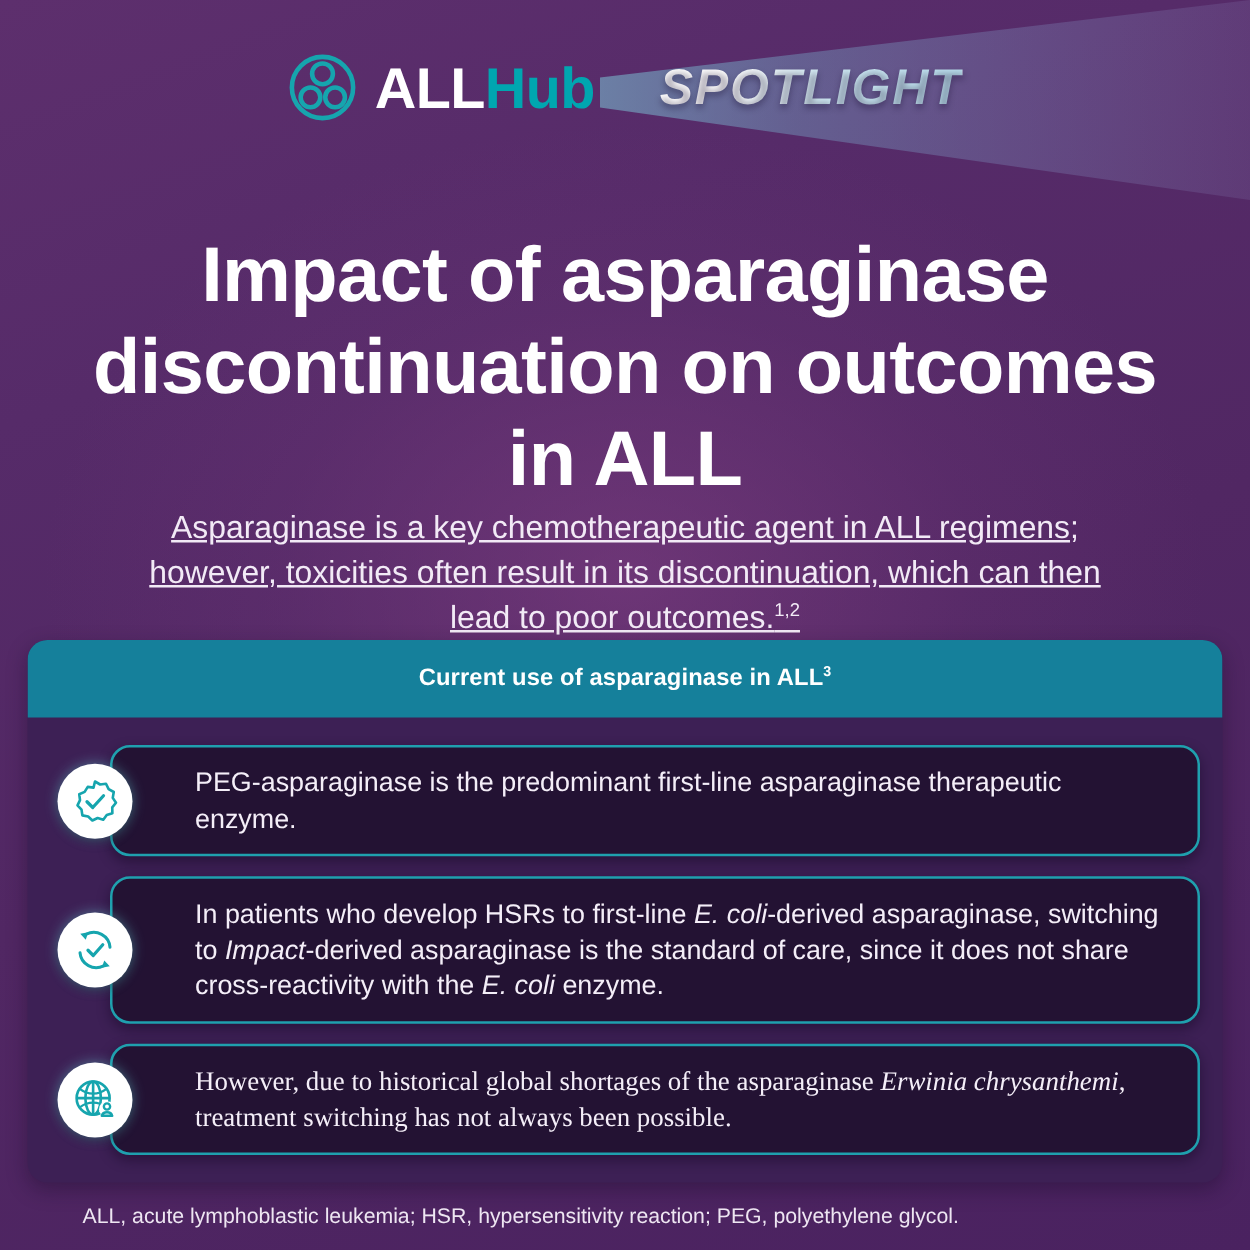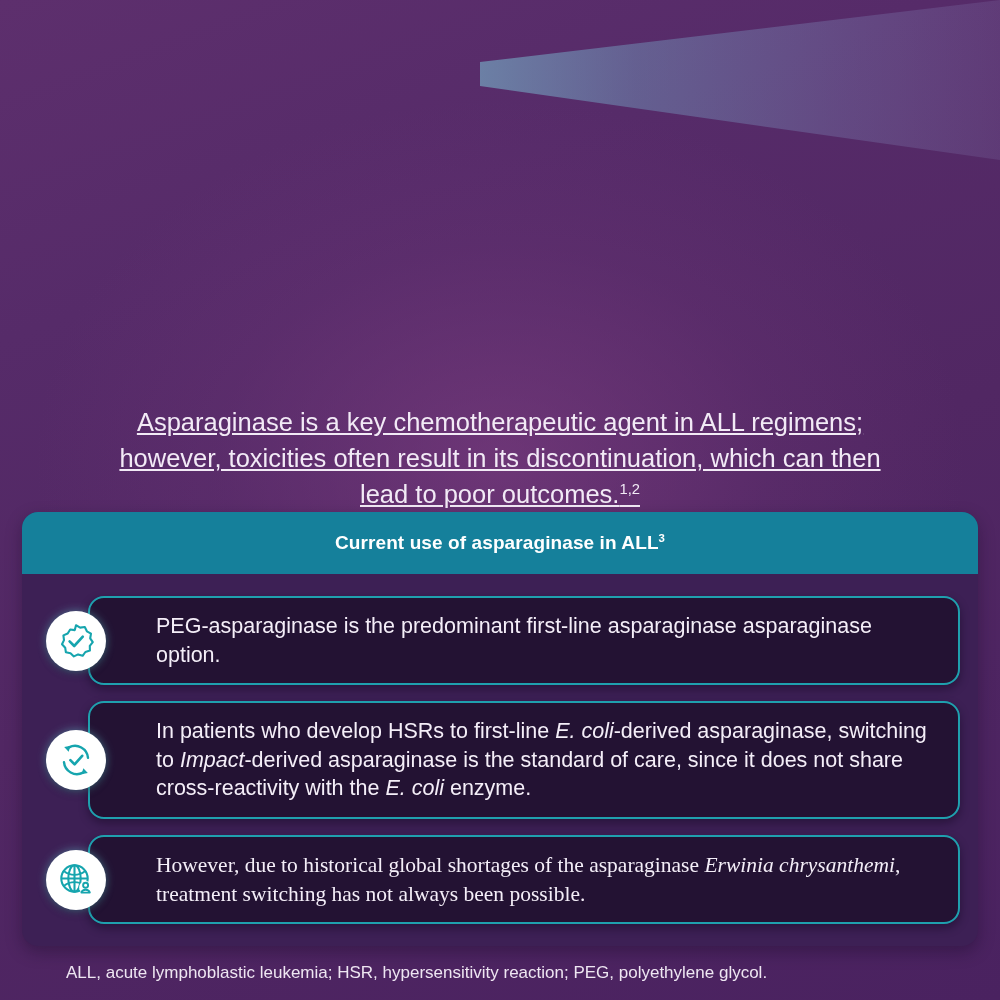--- a/index.html
+++ b/index.html
@@ -221,41 +221,52 @@
       <linearGradient id="beamGrad" x1="0" y1="0" x2="1" y2="0">
         <stop offset="0%" stop-color="#7fd3e0" stop-opacity="0.50"></stop>
         <stop offset="30%" stop-color="#7ec4dd" stop-opacity="0.34"></stop>
         <stop offset="70%" stop-color="#93b6e0" stop-opacity="0.22"></stop>
         <stop offset="100%" stop-color="#a9b8e8" stop-opacity="0.12"></stop>
       </linearGradient>
     </defs>
     <polygon points="480,62 1000,0 1000,160 480,86" fill="url(#beamGrad)"></polygon>
   </svg>
 
-
+  <div class="header">
+    <svg class="logo-mark" viewBox="0 0 64 64">
+      <circle cx="32" cy="32" r="28" fill="none" stroke="#16A5AE" stroke-width="4.2"></circle>
+      <circle cx="32" cy="19.5" r="9.5" fill="none" stroke="#16A5AE" stroke-width="4.2"></circle>
+      <circle cx="21" cy="41" r="9" fill="none" stroke="#16A5AE" stroke-width="4.2"></circle>
+      <circle cx="43.5" cy="41" r="9" fill="none" stroke="#16A5AE" stroke-width="4.2"></circle>
+    </svg>
+    <div class="logo-text"><span class="logo-all">ALL</span><span class="logo-hub">Hub</span></div>
+    <div class="spotlight-word">SPOTLIGHT</div>
+  </div>
+
+  <h1 class="title">Impact of asparaginase discontinuation on outcomes in ALL</h1>
 
   <p class="subtitle">
     <span>Asparaginase is a key chemotherapeutic agent in ALL regimens; however, toxicities often result in its discontinuation, which can then lead to poor outcomes.</span><sup>1,2</sup>
   </p>
 
   <section class="panel">
     <div class="panel-header">
       <div class="panel-header-text"><span>Current use of asparaginase in ALL</span><sup>3</sup></div>
     </div>
 
     <div class="panel-body">
 
       <div class="card">
         <div class="card-icon">
           <svg width="40" height="40" viewBox="0 0 40 40">
             <path d="M20 4.2 L24.1 6.6 L28.8 6.0 L30.9 10.3 L35.0 12.6 L34.2 17.3 L36.8 21.2 L33.8 24.9 L33.9 29.6 L29.4 31.0 L26.6 34.8 L22.1 33.4 L17.9 35.4 L14.5 32.2 L9.9 31.3 L9.2 26.7 L6.0 23.3 L8.0 19.1 L7.4 14.4 L11.7 12.5 L14.2 8.5 L18.8 9.1 Z" fill="none" stroke="#16A5AE" stroke-width="2.1" stroke-linejoin="round"></path>
             <polyline points="13.6,20.4 18.2,25.0 26.8,15.6" fill="none" stroke="#16A5AE" stroke-width="2.6" stroke-linecap="round" stroke-linejoin="round"></polyline>
           </svg>
         </div>
-        <div class="card-text">PEG-asparaginase is the predominant first-line asparaginase asparaginase option.</div>
+        <div class="card-text">PEG-asparaginase is the predominant first-line asparaginase therapeutic enzyme.</div>
       </div>
 
       <div class="card">
         <div class="card-icon">
           <svg width="40" height="40" viewBox="0 0 40 40">
             <path d="M8.0 22.2 A13 13 0 0 0 27.0 32.6" fill="none" stroke="#16A5AE" stroke-width="2.4" stroke-linecap="round"></path>
             <polygon points="27.4,28.3 31.8,33.0 25.4,34.2" fill="#16A5AE"></polygon>
             <path d="M32.0 17.8 A13 13 0 0 0 13.0 7.4" fill="none" stroke="#16A5AE" stroke-width="2.4" stroke-linecap="round"></path>
             <polygon points="12.6,11.7 8.2,7.0 14.6,5.8" fill="#16A5AE"></polygon>
             <polyline points="14.4,20.2 18.6,24.4 26.2,15.8" fill="none" stroke="#16A5AE" stroke-width="2.6" stroke-linecap="round" stroke-linejoin="round"></polyline>

